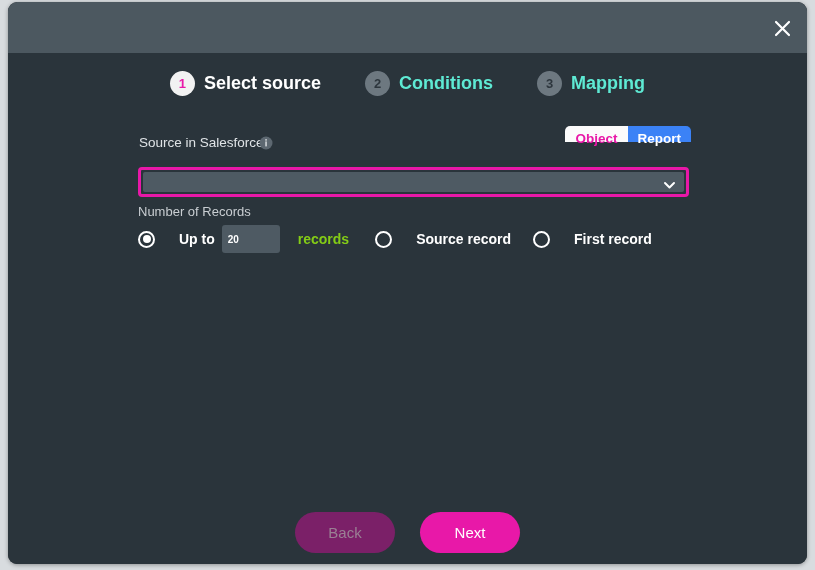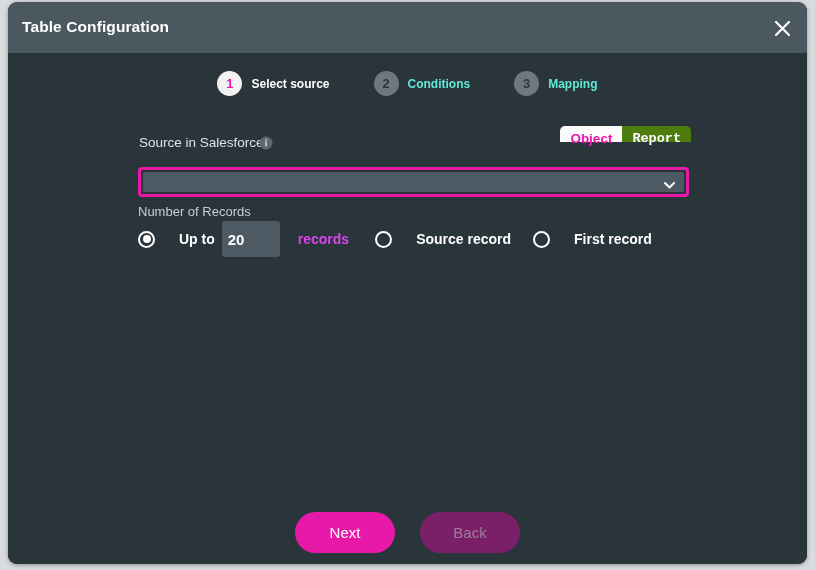--- a/index.html
+++ b/index.html
@@ -105,21 +105,21 @@
   }
   .step.active .step-circle {
     background: #f2f2f2;
     color: #e818a8;
   }
   .step.inactive .step-circle {
     background: #6d7880;
     color: #2d363d;
   }
   .step-label {
-    font-size: 12px;
+    font-size: 18px;
     font-weight: bold;
     white-space: nowrap;
   }
   .step.active .step-label { color: #ffffff; }
   .step.inactive .step-label { color: #5eead4; }
 
   
   .form-area {
     position: absolute;
     left: 130px;
@@ -165,23 +165,22 @@
     font-size: 13.5px;
     font-weight: bold;
     cursor: pointer;
     user-select: none;
   }
   .seg-btn.active {
     background: #fbfbfb;
     color: #e818a8;
   }
   .seg-btn.idle {
-    background: #4d7c0f;
-    color: #ffffff;
-    font-family: Liberation Mono, monospace;
+    background: #3b82f6;
+    color: #ffffff;
   }
 
   
   .select-wrap {
     position: relative;
     margin-top: 8px;
     width: 551px;
     height: 30px;
     border: 3px solid #e818a8;
     border-radius: 4px;
@@ -250,38 +249,38 @@
   }
   .radio-text {
     margin-left: 24px;
     font-size: 14px;
     font-weight: bold;
     color: #ffffff;
     white-space: nowrap;
   }
   .count-input {
     width: 58px;
-    height: 36px;
+    height: 28px;
     margin-left: 7px;
     background: #4e5a63;
     border: none;
     border-radius: 3px;
     color: #ffffff;
     font-family: "Liberation Sans", sans-serif;
-    font-size: 15px;
+    font-size: 10px;
     font-weight: bold;
     padding: 0 6px;
     box-sizing: border-box;
     outline: none;
   }
   .suffix-text {
     margin-left: 18px;
     font-size: 14px;
     font-weight: bold;
-    color: #d946ef;
+    color: #84cc16;
   }
   .gap-lg { width: 26px; flex: none; }
   .gap-md { width: 22px; flex: none; }
 
   
   .footer {
     position: absolute;
     left: 0;
     bottom: 11px;
     width: 799px;
@@ -312,21 +311,20 @@
   }
 </style>
 </head>
 <body>
 
 <div id="app">
 
   <div class="dialog">
 
     <div class="dialog-header">
-      <div class="dialog-title">Table Configuration</div>
       <div class="close-btn">
         <svg width="17" height="17" viewBox="0 0 17 17" aria-hidden="true">
           <line x1="2" y1="2" x2="15" y2="15" stroke="#ffffff" stroke-width="2.2" stroke-linecap="round"></line>
           <line x1="15" y1="2" x2="2" y2="15" stroke="#ffffff" stroke-width="2.2" stroke-linecap="round"></line>
         </svg>
       </div>
     </div>
 
     <div class="dialog-body">
 
@@ -397,19 +395,19 @@
 
           <div class="radio-item">
             <span class="radio"></span>
             <span class="radio-text">First record</span>
           </div>
         </div>
 
       </div>
 
       <div class="footer">
+        <button class="btn btn-back">Back</button>
         <button class="btn btn-next">Next</button>
-        <button class="btn btn-back">Back</button>
       </div>
 
     </div>
   </div>
 </div>
 
 </body></html>

